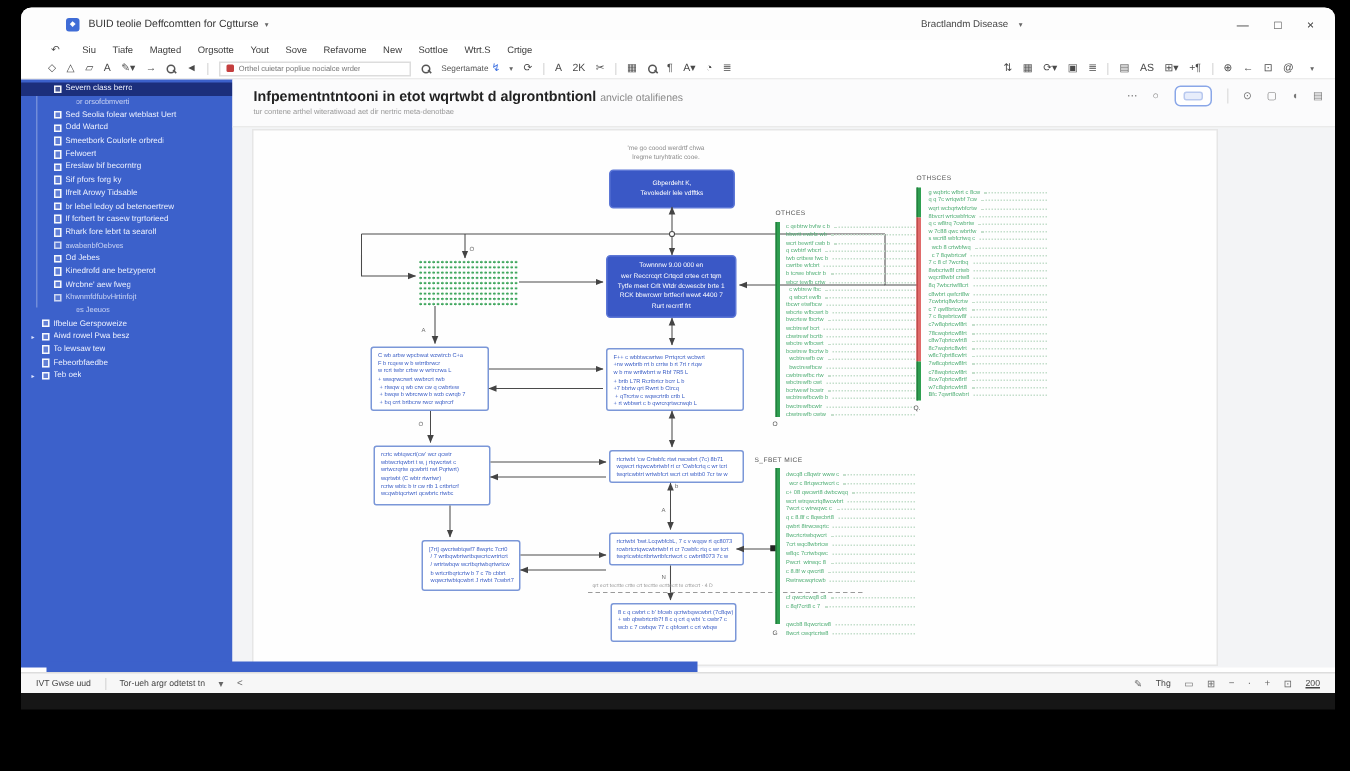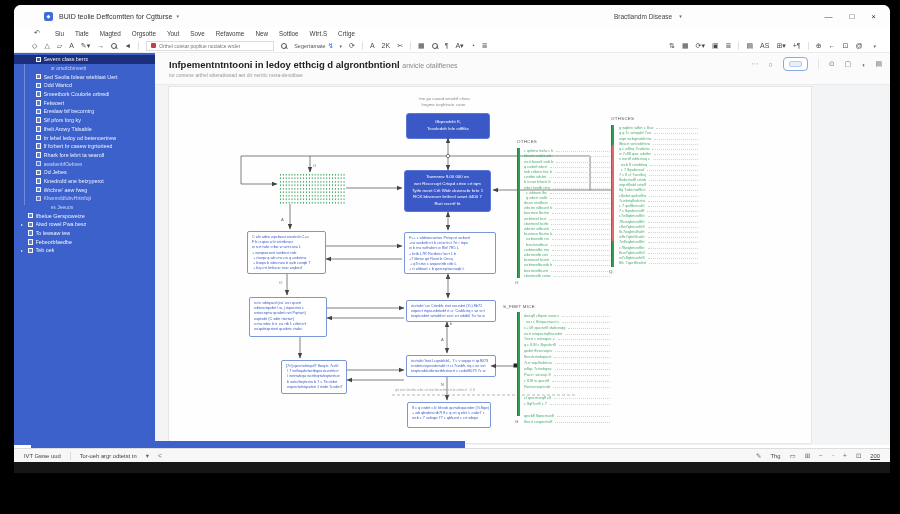--- a/index.html
+++ b/index.html
@@ -326,21 +326,21 @@
               <span class="sb-caret">▸</span>
               <span class="sb-ico"></span>
               <span class="sb-label">Teb oek</span>
             </div>
           </div>
       </div>
 
       <div class="main">
         <div class="main-header">
           <div class="doc-title">
-            <span>Infpementntntooni in ledoy etthcig d algrontbntionl</span>
+            <span>Infpementntntooni in etot wqrtwbt d algrontbntionl</span>
             <span class="suffix">anvicle otalifienes</span>
           </div>
           <div class="doc-subtitle">tur contene arthel witeratiwoad aet dir nertric meta-denotbae</div>
           <div class="hdr-icons">
             <span class="hico">⋯</span>
             <span class="hico">○</span>
             <span class="shape-btn">
                 <span class="inner"></span>
               </span>
             <span class="hsep"></span>

